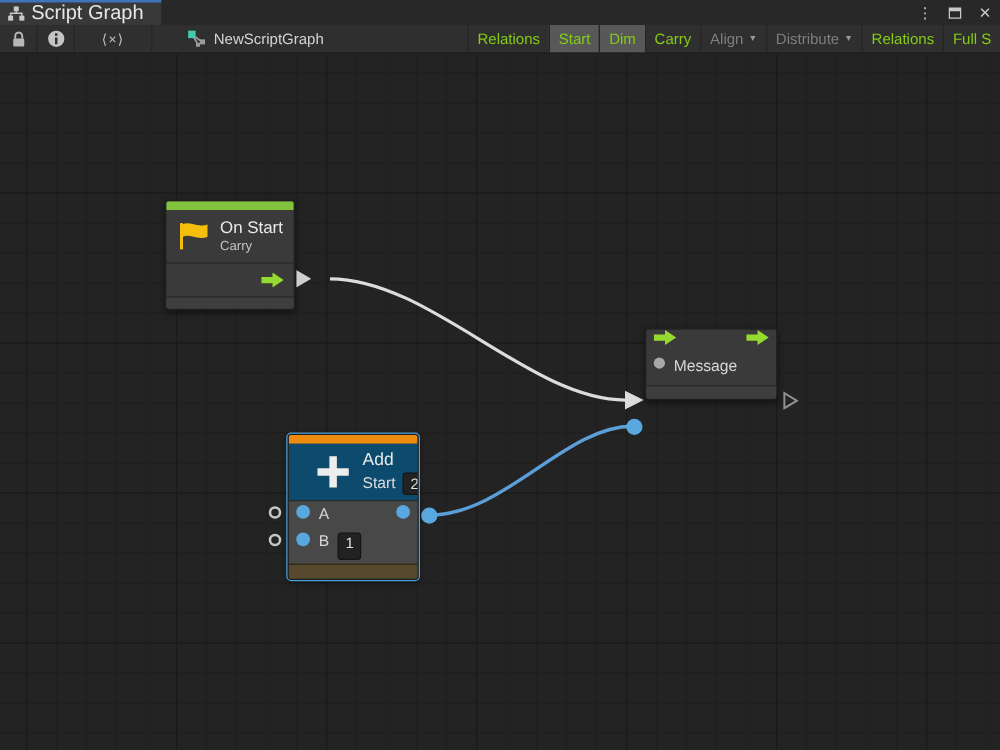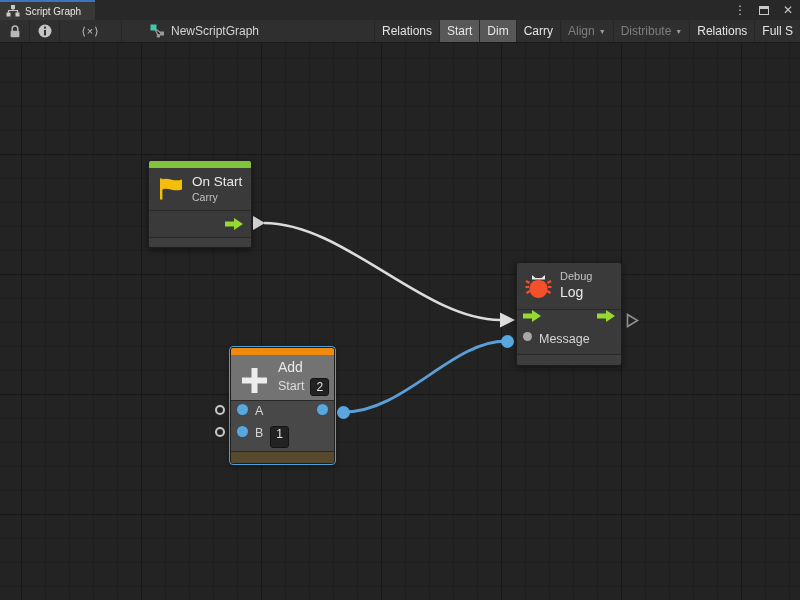--- a/index.html
+++ b/index.html
@@ -3,38 +3,38 @@
 <meta charset="utf-8">
 <style>
   * { margin:0; padding:0; box-sizing:border-box; }
   html,body { width:800px; height:600px; overflow:hidden; background:#222; }
   body { font-family:"Liberation Sans", sans-serif; -webkit-font-smoothing:antialiased; }
   .window { position:relative; width:800px; height:600px; background:#282828; overflow:hidden; }
 
   
   .titlebar { position:relative; height:20px; background:#282828; display:flex; align-items:stretch; }
   .tab { display:flex; align-items:center; gap:5px; padding:0 14px 0 6px; background:#383838;
-         border-top:2px solid #3E74B9; color:#E6E6E6; font-size:10px; }
+         border-top:2px solid #3E74B9; color:#E6E6E6; font-size:16px; }
   .win-controls { position:absolute; right:4px; top:0; height:20px; display:flex; align-items:center; gap:8px; color:#C9C9C9; }
   .wc { width:16px; height:16px; display:flex; align-items:center; justify-content:center; font-size:12px; cursor:default; }
   .wc-max-glyph { width:10px; height:9px; border:1.5px solid #C9C9C9; border-top-width:3px; }
 
   
   .toolbar { position:relative; height:23px; background:#2F2F2F; border-bottom:1px solid #191919;
              display:flex; align-items:stretch; color:#CFCFCF; font-size:12px; overflow:hidden; }
   .tb-icon-btn { width:30px; display:flex; align-items:center; justify-content:center; border-right:1px solid #262626; }
   .tb-code { width:62px; font-size:11px; letter-spacing:1px; color:#C4C4C4; }
   .graph-ref { display:flex; align-items:center; gap:6px; margin-left:22px; padding:0 6px; color:#D4D4D4; }
   .zoom-group { display:flex; align-items:center; margin-left:24px; gap:7px; }
   .zoom-label { color:#C9C9C9; }
   .zoom-track { position:relative; width:90px; height:2px; background:#5A5A5A; border-radius:1px; }
   .zoom-thumb { position:absolute; right:-3px; top:-5px; width:12px; height:12px; border-radius:50%; background:#9A9A9A; }
   .tb-buttons { margin-left:auto; display:flex; align-items:stretch; }
   .tb-btn { display:flex; align-items:center; gap:4px; padding:0 7px; border-left:1px solid #262626;
-            color:#e5e5e5; white-space:nowrap; }
+            color:#84cc16; white-space:nowrap; }
   .tb-btn.active { background:#585858; }
   .tb-btn.disabled { color:#7E7E7E; }
   .dd-arrow { font-size:7px; color:#9A9A9A; padding-top:1px; }
 
   
   .canvas { position:absolute; left:0; top:43px; width:800px; height:557px;
     background-color:#232323;
     background-image:
       linear-gradient(90deg,#181818 1px,transparent 1px),
       linear-gradient(#181818 1px,transparent 1px),
@@ -59,33 +59,33 @@
   .port-label { font-size:12.5px; color:#D6D6D6; }
   .node-footer { border-top:1px solid #292929; background:#3E3E3E; }
   .dot { border-radius:50%; }
   .dot-blue { width:11px; height:11px; background:#58A7DF; }
   .dot-gray { width:9px; height:9px; background:#A8A8A8; }
   .spacer { flex:1; }
   .mini-box { background:#222; border:1px solid #141414; border-radius:3px; color:#E2E2E2;
               font-size:12px; padding:0 5px; line-height:16px; }
 
   
-  #node-on-start { left:148px; top:117px; width:104px; }
+  #node-on-start { left:132px; top:117px; width:104px; }
   #node-on-start .node-head { height:42px; }
   #node-on-start .ports { height:27px; display:flex; align-items:center; justify-content:flex-end; padding:0 8px; }
   #node-on-start .node-footer { height:10px; }
 
   
   #node-debug { left:516px; top:219px; width:106px; }
   #node-debug .node-head { height:46px; }
   #node-debug .node-footer { height:11px; }
 
   
   #node-add { left:230px; top:304px; width:105px; }
-  #node-add .node-head { height:45px; background:#737373; padding:4px 8px;align-items:flex-end; }
+  #node-add .node-head { height:45px; background:#0c4a6e; padding:4px 20px; }
   #node-add .ports { background:#484848; padding:3px 0; }
   #node-add .node-footer { height:12px; background:#57492E; border-top:1px solid #33290f; }
 
   
   .ext { position:absolute; }
   .hollow-circle { width:10px; height:10px; border:2px solid #C8C8C8; border-radius:50%; background:transparent; }
   .ext-dot { width:13px; height:13px; border-radius:50%; background:#58A7DF; }
 </style>
 </head>
 <body>
@@ -212,33 +212,20 @@
       </div>
       <span class="ext" style="right:-13px; top:56px; display:flex;">
         <svg width="12" height="14" viewBox="0 0 12 14">
             <polygon points="0,0 12,7 0,14" fill="#CFCFCF"></polygon>
           </svg>
       </span>
     </div>
 
     <div class="node" id="node-debug">
       <div class="node-box">
-        <div class="node-head">
-          <span style="display:flex;">
-            <svg width="27" height="25" viewBox="0 0 27 25">
-              <path d="M7 1 l3.4 3 h6.2 L20 1 v4.6 H7 Z" fill="#ECECEC"></path>
-              <path d="M4.5 9 L1 7 M4 13 L0.5 13 M5 17 L1.5 19 M22.5 9 L26 7 M23 13 L26.5 13 M22 17 L25.5 19" stroke="#F4502A" stroke-width="2.2"></path>
-              <path d="M13.5 6 C 19 6, 22.5 9.5, 22.5 14.5 C 22.5 20, 18.5 24, 13.5 24 C 8.5 24, 4.5 20, 4.5 14.5 C 4.5 9.5, 8 6, 13.5 6 Z" fill="#F4502A"></path>
-            </svg>
-          </span>
-          <span class="head-text">
-            <span class="t-small" style="font-size:11px">Debug</span>
-            <span class="t-big" style="font-size:14px">Log</span>
-          </span>
-        </div>
         <div class="ports">
           <div class="port-row">
             <span style="display:flex;">
               <svg width="18" height="12" viewBox="0 0 18 12">
                   <path d="M0 3.5h9V0l9 6-9 6V8.5H0Z" fill="#96D930"></path>
                 </svg>
             </span>
             <span class="spacer"></span>
             <span style="display:flex;">
               <svg width="18" height="12" viewBox="0 0 18 12">

